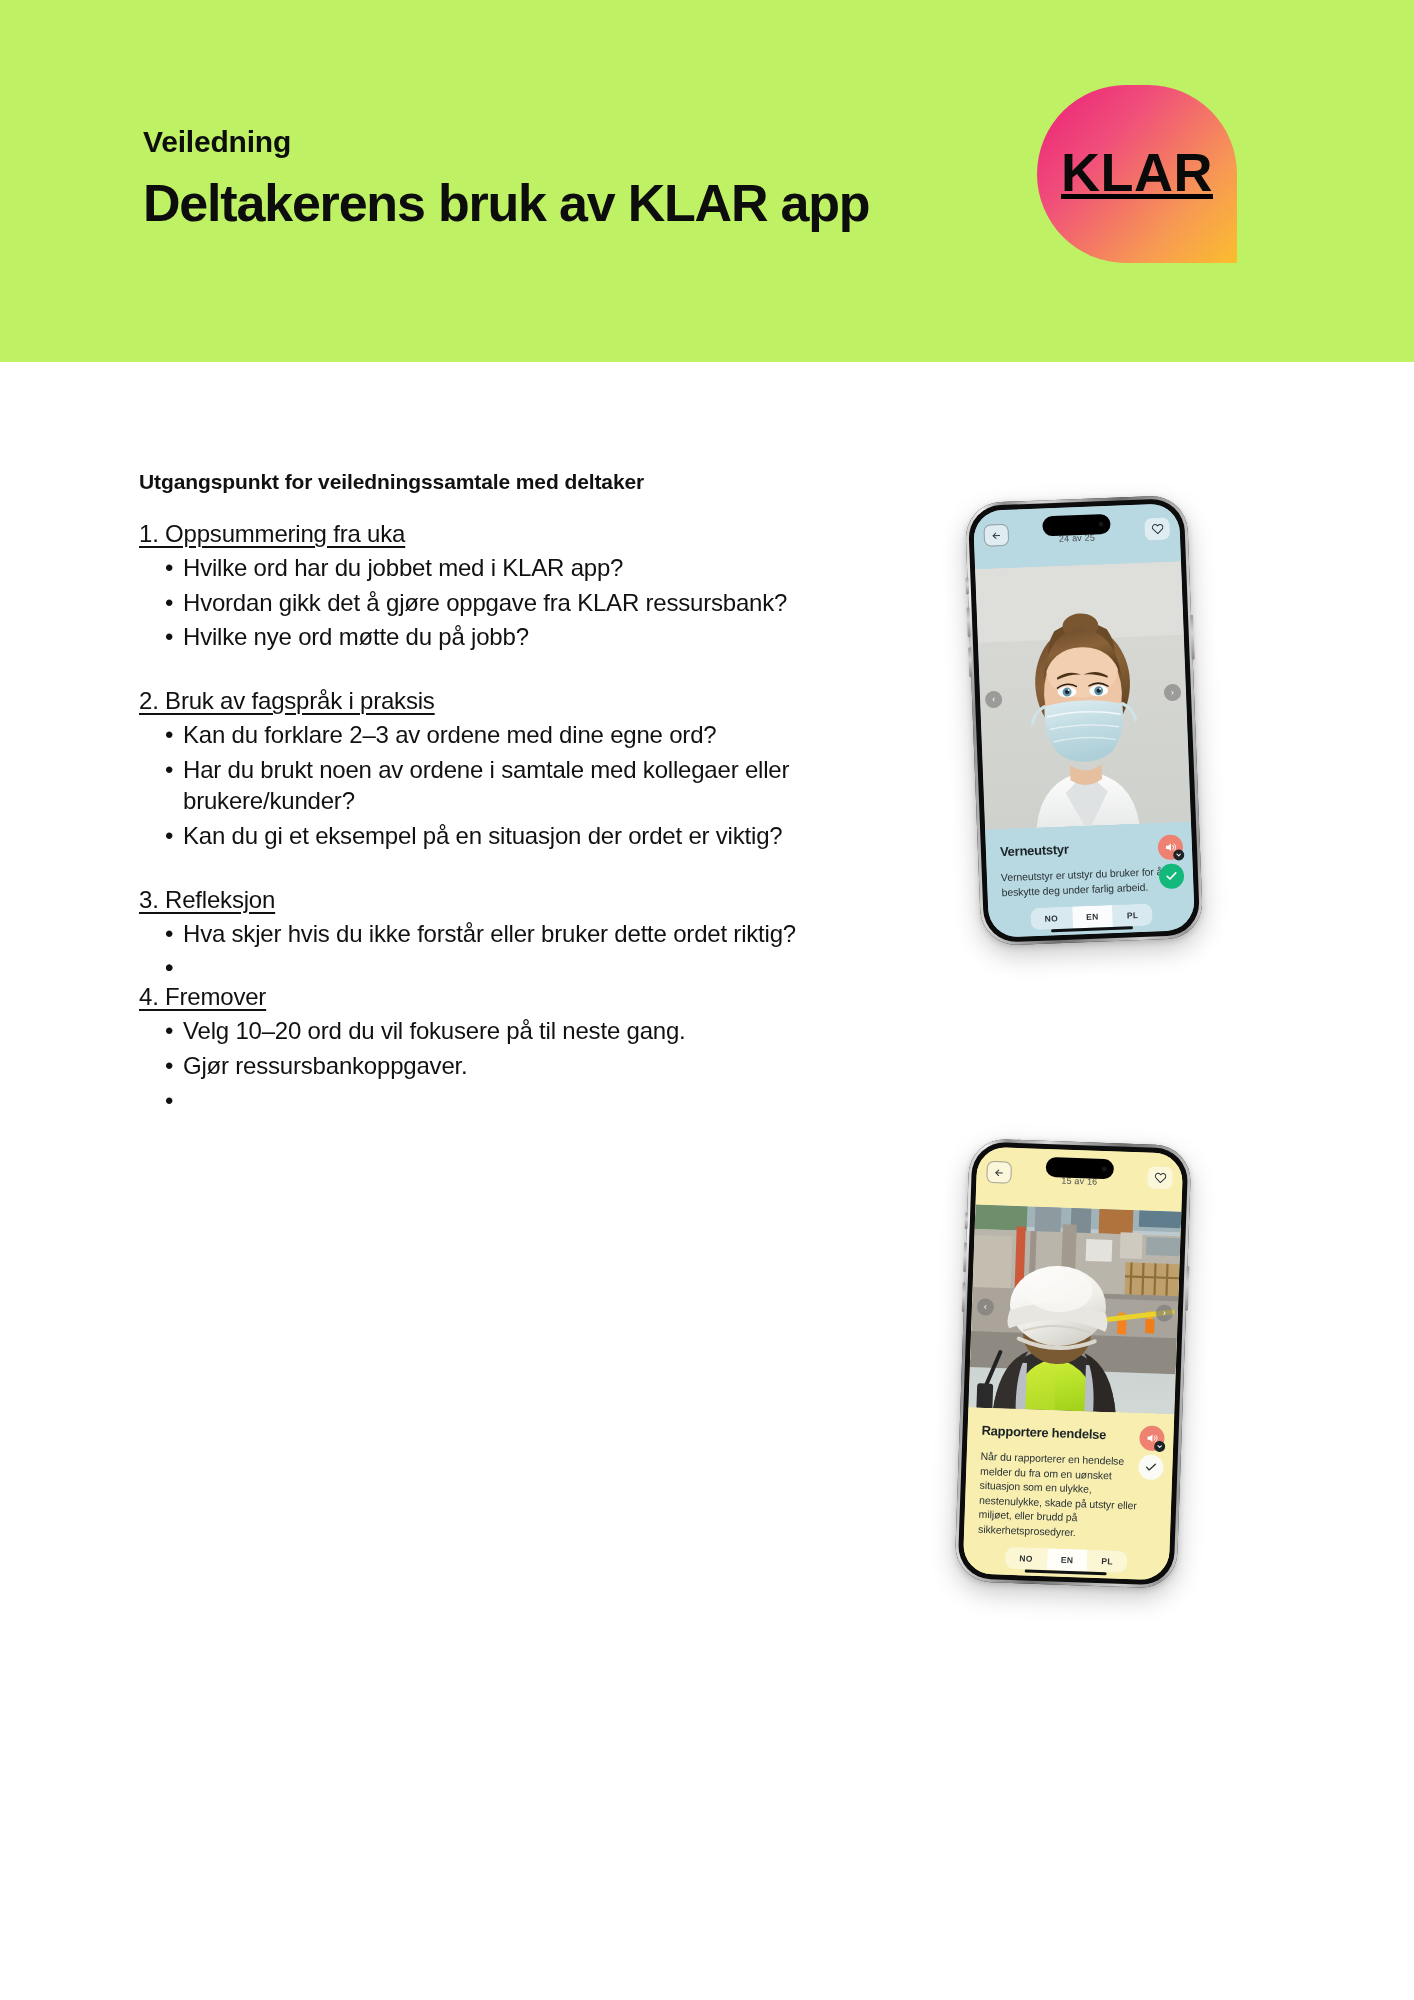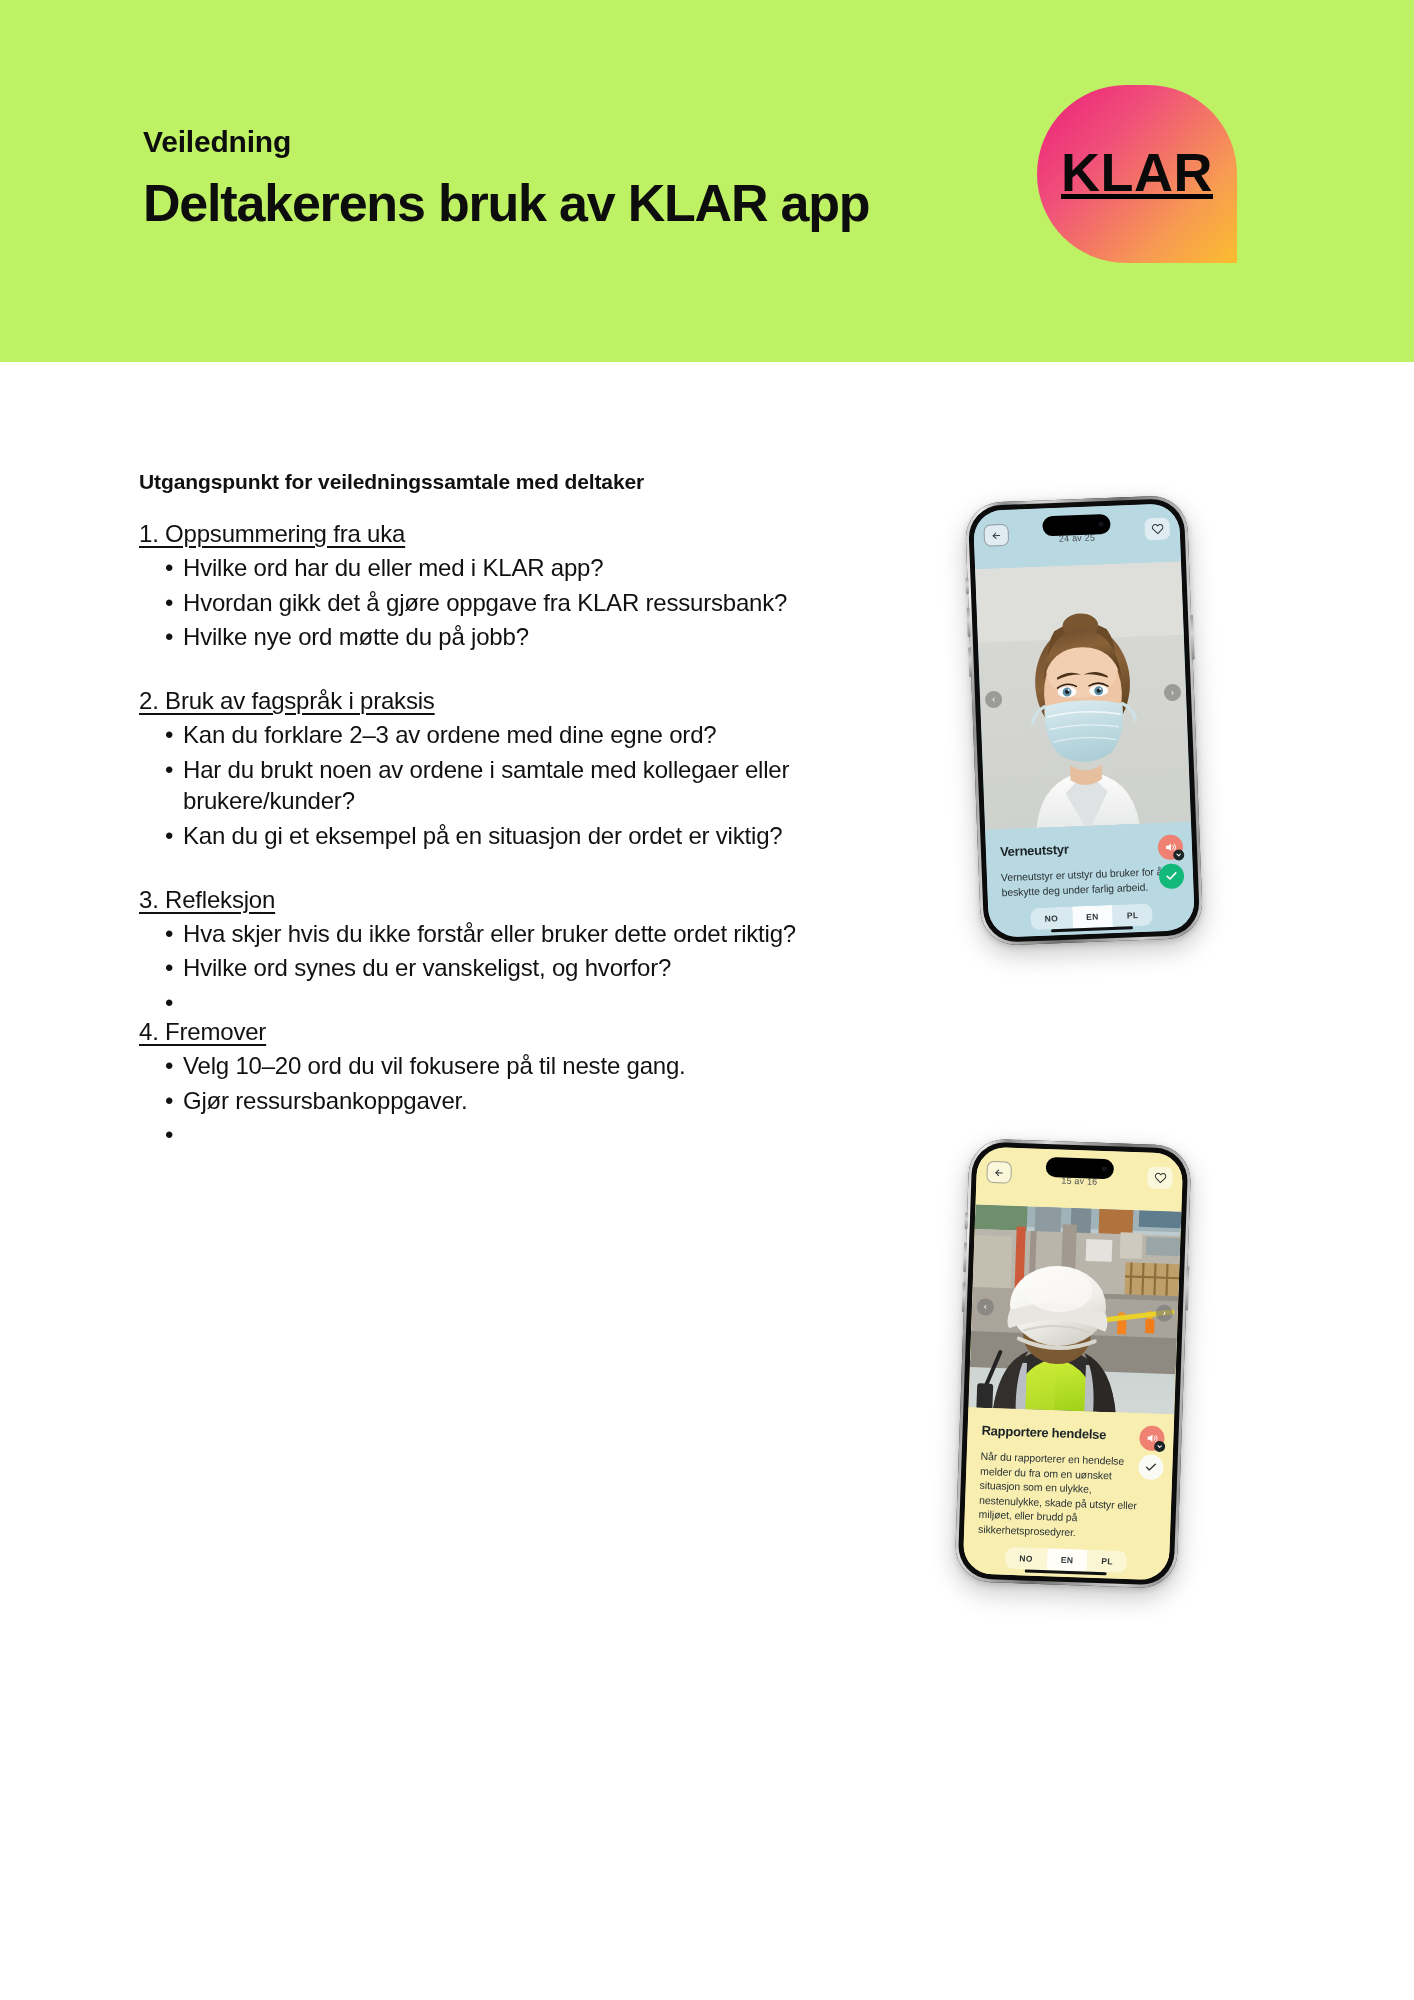--- a/index.html
+++ b/index.html
@@ -397,40 +397,40 @@
 
   </div>
 
   <div id="content">
 
     <div id="content-heading">Utgangspunkt for veiledningssamtale med deltaker</div>
 
     <div class="section">
       <div class="section-title">1. Oppsummering fra uka</div>
       <ul class="bullets">
-        <li><span class="bullet-dot">•</span><span>Hvilke ord har du eller med i KLAR app?</span></li>
+        <li><span class="bullet-dot">•</span><span>Hvilke ord har du jobbet med i KLAR app?</span></li>
         <li><span class="bullet-dot">•</span><span>Hvordan gikk det å gjøre oppgave fra KLAR ressursbank?</span></li>
         <li><span class="bullet-dot">•</span><span>Hvilke nye ord møtte du på jobb?</span></li>
       </ul>
     </div>
 
     <div class="section">
       <div class="section-title">2. Bruk av fagspråk i praksis</div>
       <ul class="bullets">
         <li><span class="bullet-dot">•</span><span>Kan du forklare 2–3 av ordene med dine egne ord?</span></li>
         <li><span class="bullet-dot">•</span><span>Har du brukt noen av ordene i samtale med kollegaer eller brukere/kunder?</span></li>
         <li><span class="bullet-dot">•</span><span>Kan du gi et eksempel på en situasjon der ordet er viktig?</span></li>
       </ul>
     </div>
 
     <div class="section">
       <div class="section-title">3. Refleksjon</div>
       <ul class="bullets">
         <li><span class="bullet-dot">•</span><span>Hva skjer hvis du ikke forstår eller bruker dette ordet riktig?</span></li>
-        <li><span class="bullet-dot">•</span><span>Hvilke ord synes du er vanskeligst, og hvorfor?</span></li>
+        <li><span class="bullet-dot">•</span></li>
         <li><span class="bullet-dot">•</span></li>
       </ul>
     </div>
 
     <div class="section">
       <div class="section-title">4. Fremover</div>
       <ul class="bullets">
         <li><span class="bullet-dot">•</span><span>Velg 10–20 ord du vil fokusere på til neste gang.</span></li>
         <li><span class="bullet-dot">•</span><span>Gjør ressursbankoppgaver.</span></li>
         <li><span class="bullet-dot">•</span></li>

